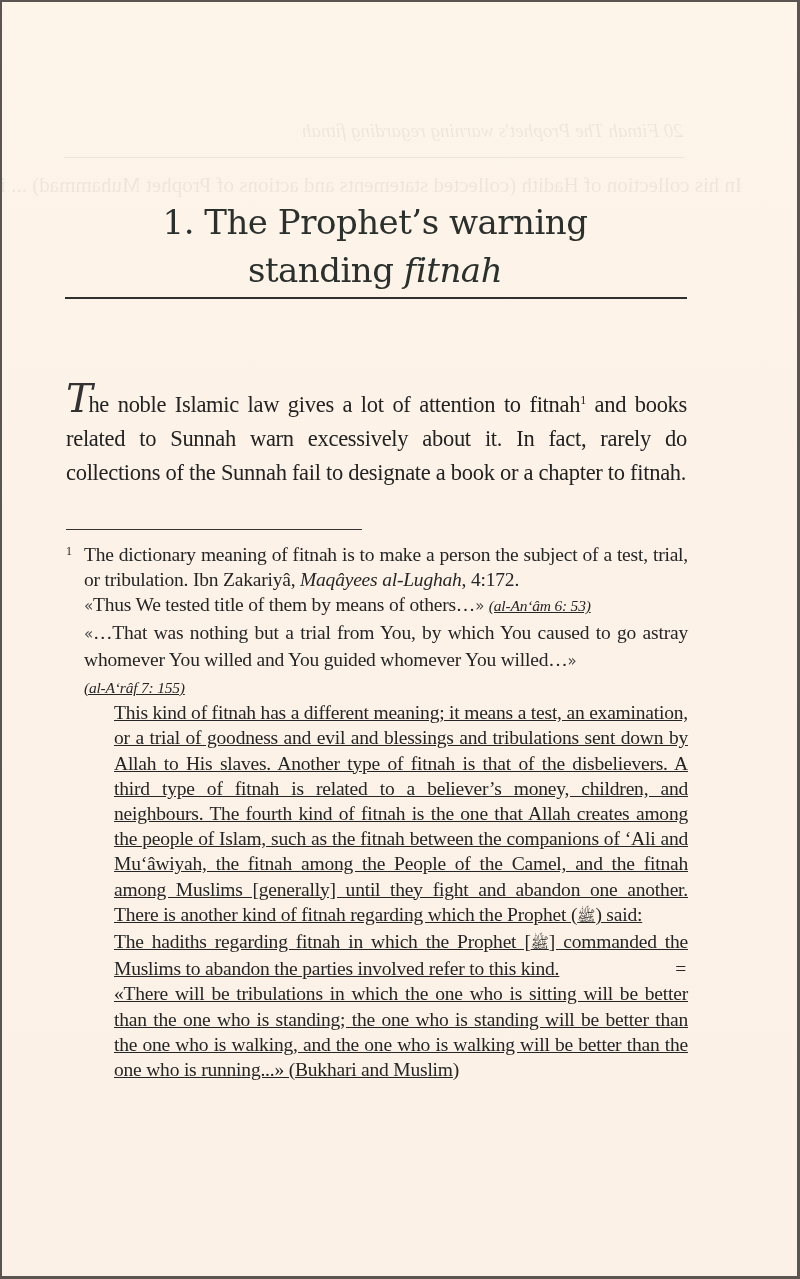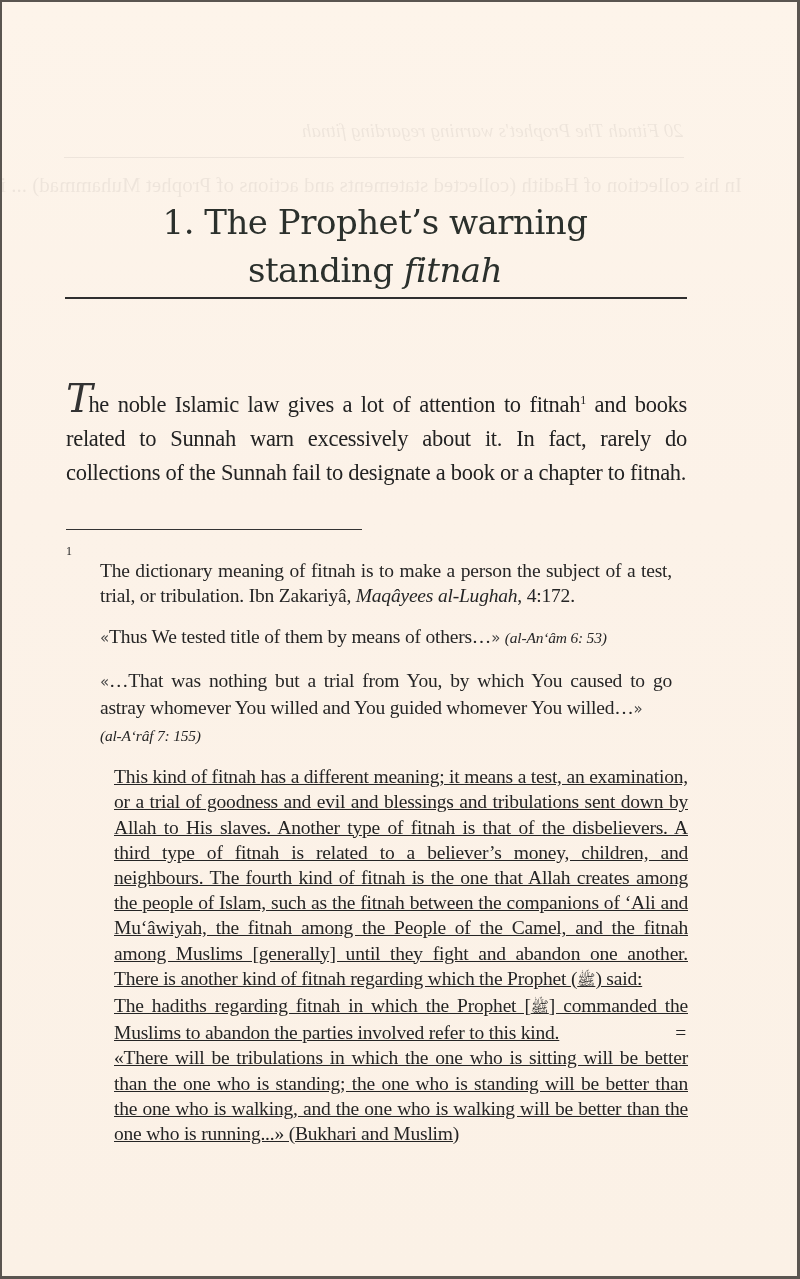--- a/index.html
+++ b/index.html
@@ -122,40 +122,41 @@
       left: 64px;
       top: 540px;
       width: 622px;
       font-family: "Liberation Serif", serif;
       font-size: 19.5px;
       line-height: 25.2px;
       color: #252525;
       letter-spacing: -0.2px;
     }
     .fn-block {
-      margin: 16px;
+      margin: 0;
       padding-left: 18px;
       text-align: justify;
     }
     .fn-num {
       position: absolute;
       left: 0;
       top: 2px;
       font-size: 12px;
       line-height: 14px;
     }
     .fn-indent {
       margin: 0;
       padding-left: 48px;
       text-align: justify;
       text-decoration: underline;
     }
     .verse-ref {
       font-style: italic;
       font-size: 15.5px;
+      text-decoration: underline;
     }
     .qbracket {
       font-family: "DejaVu Sans", sans-serif;
       font-size: 15px;
       color: #444;
     }
     .honorific {
       font-family: "DejaVu Sans", sans-serif;
       font-size: 15px;
     }

